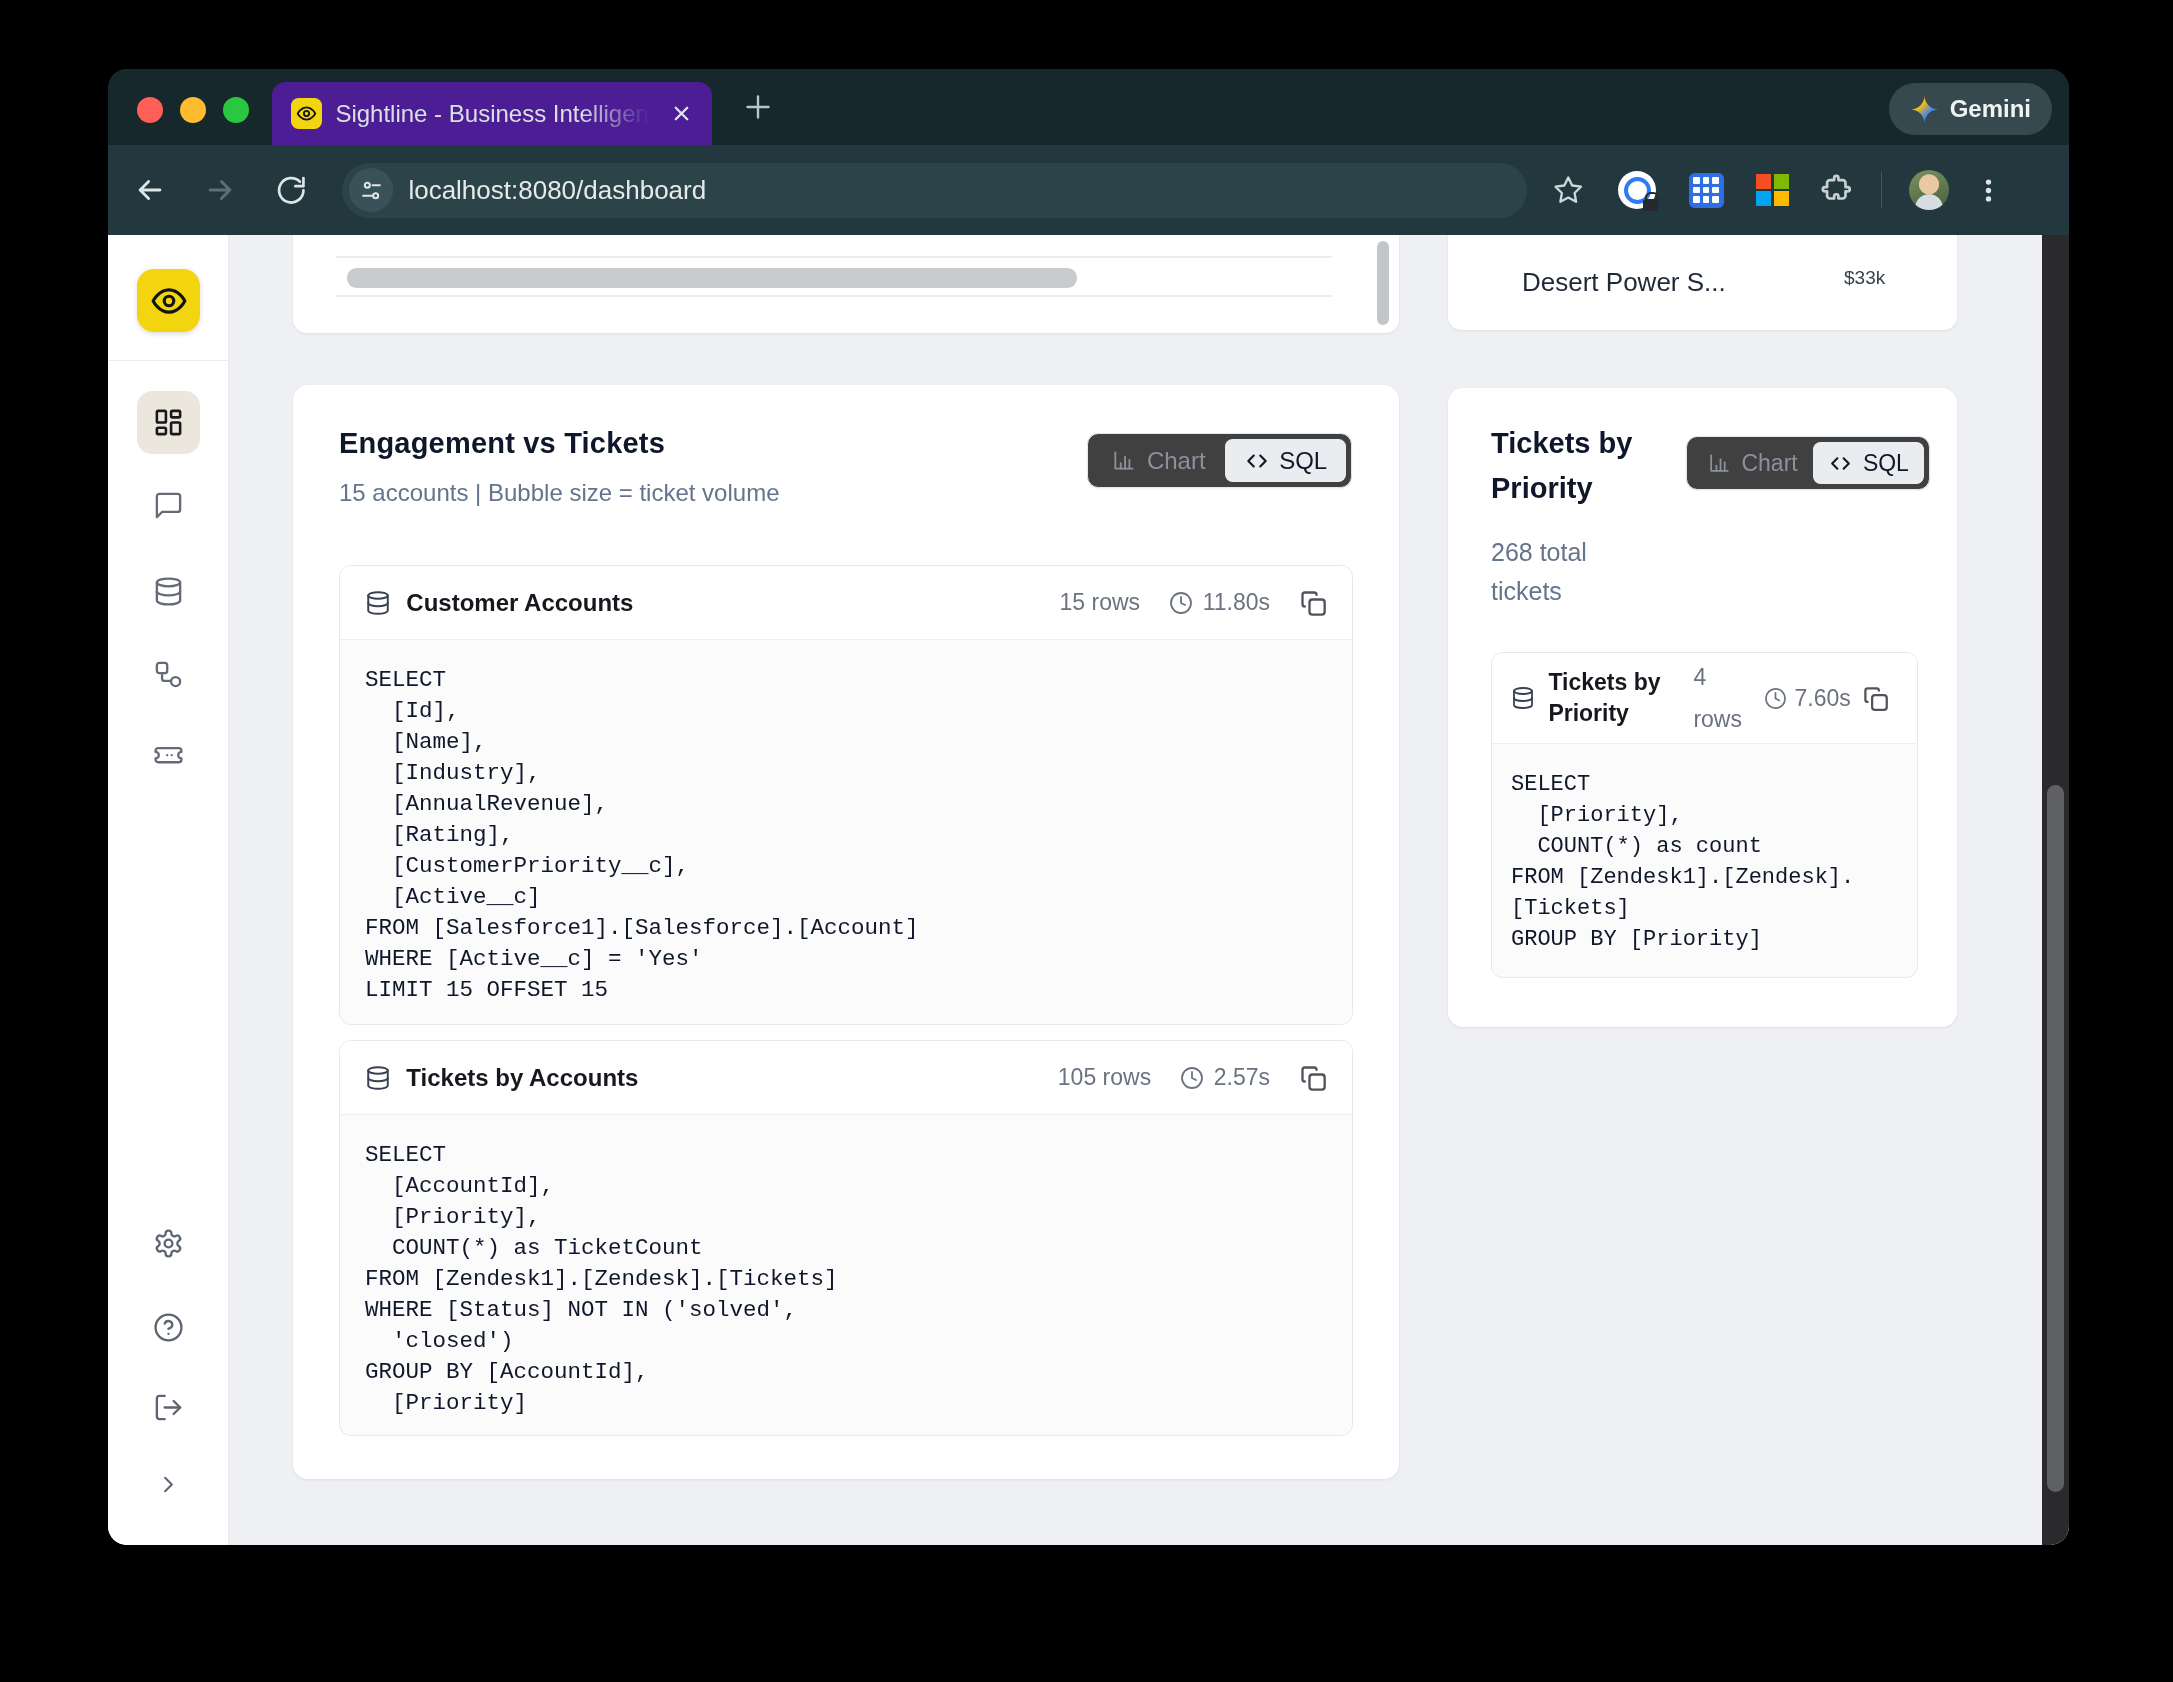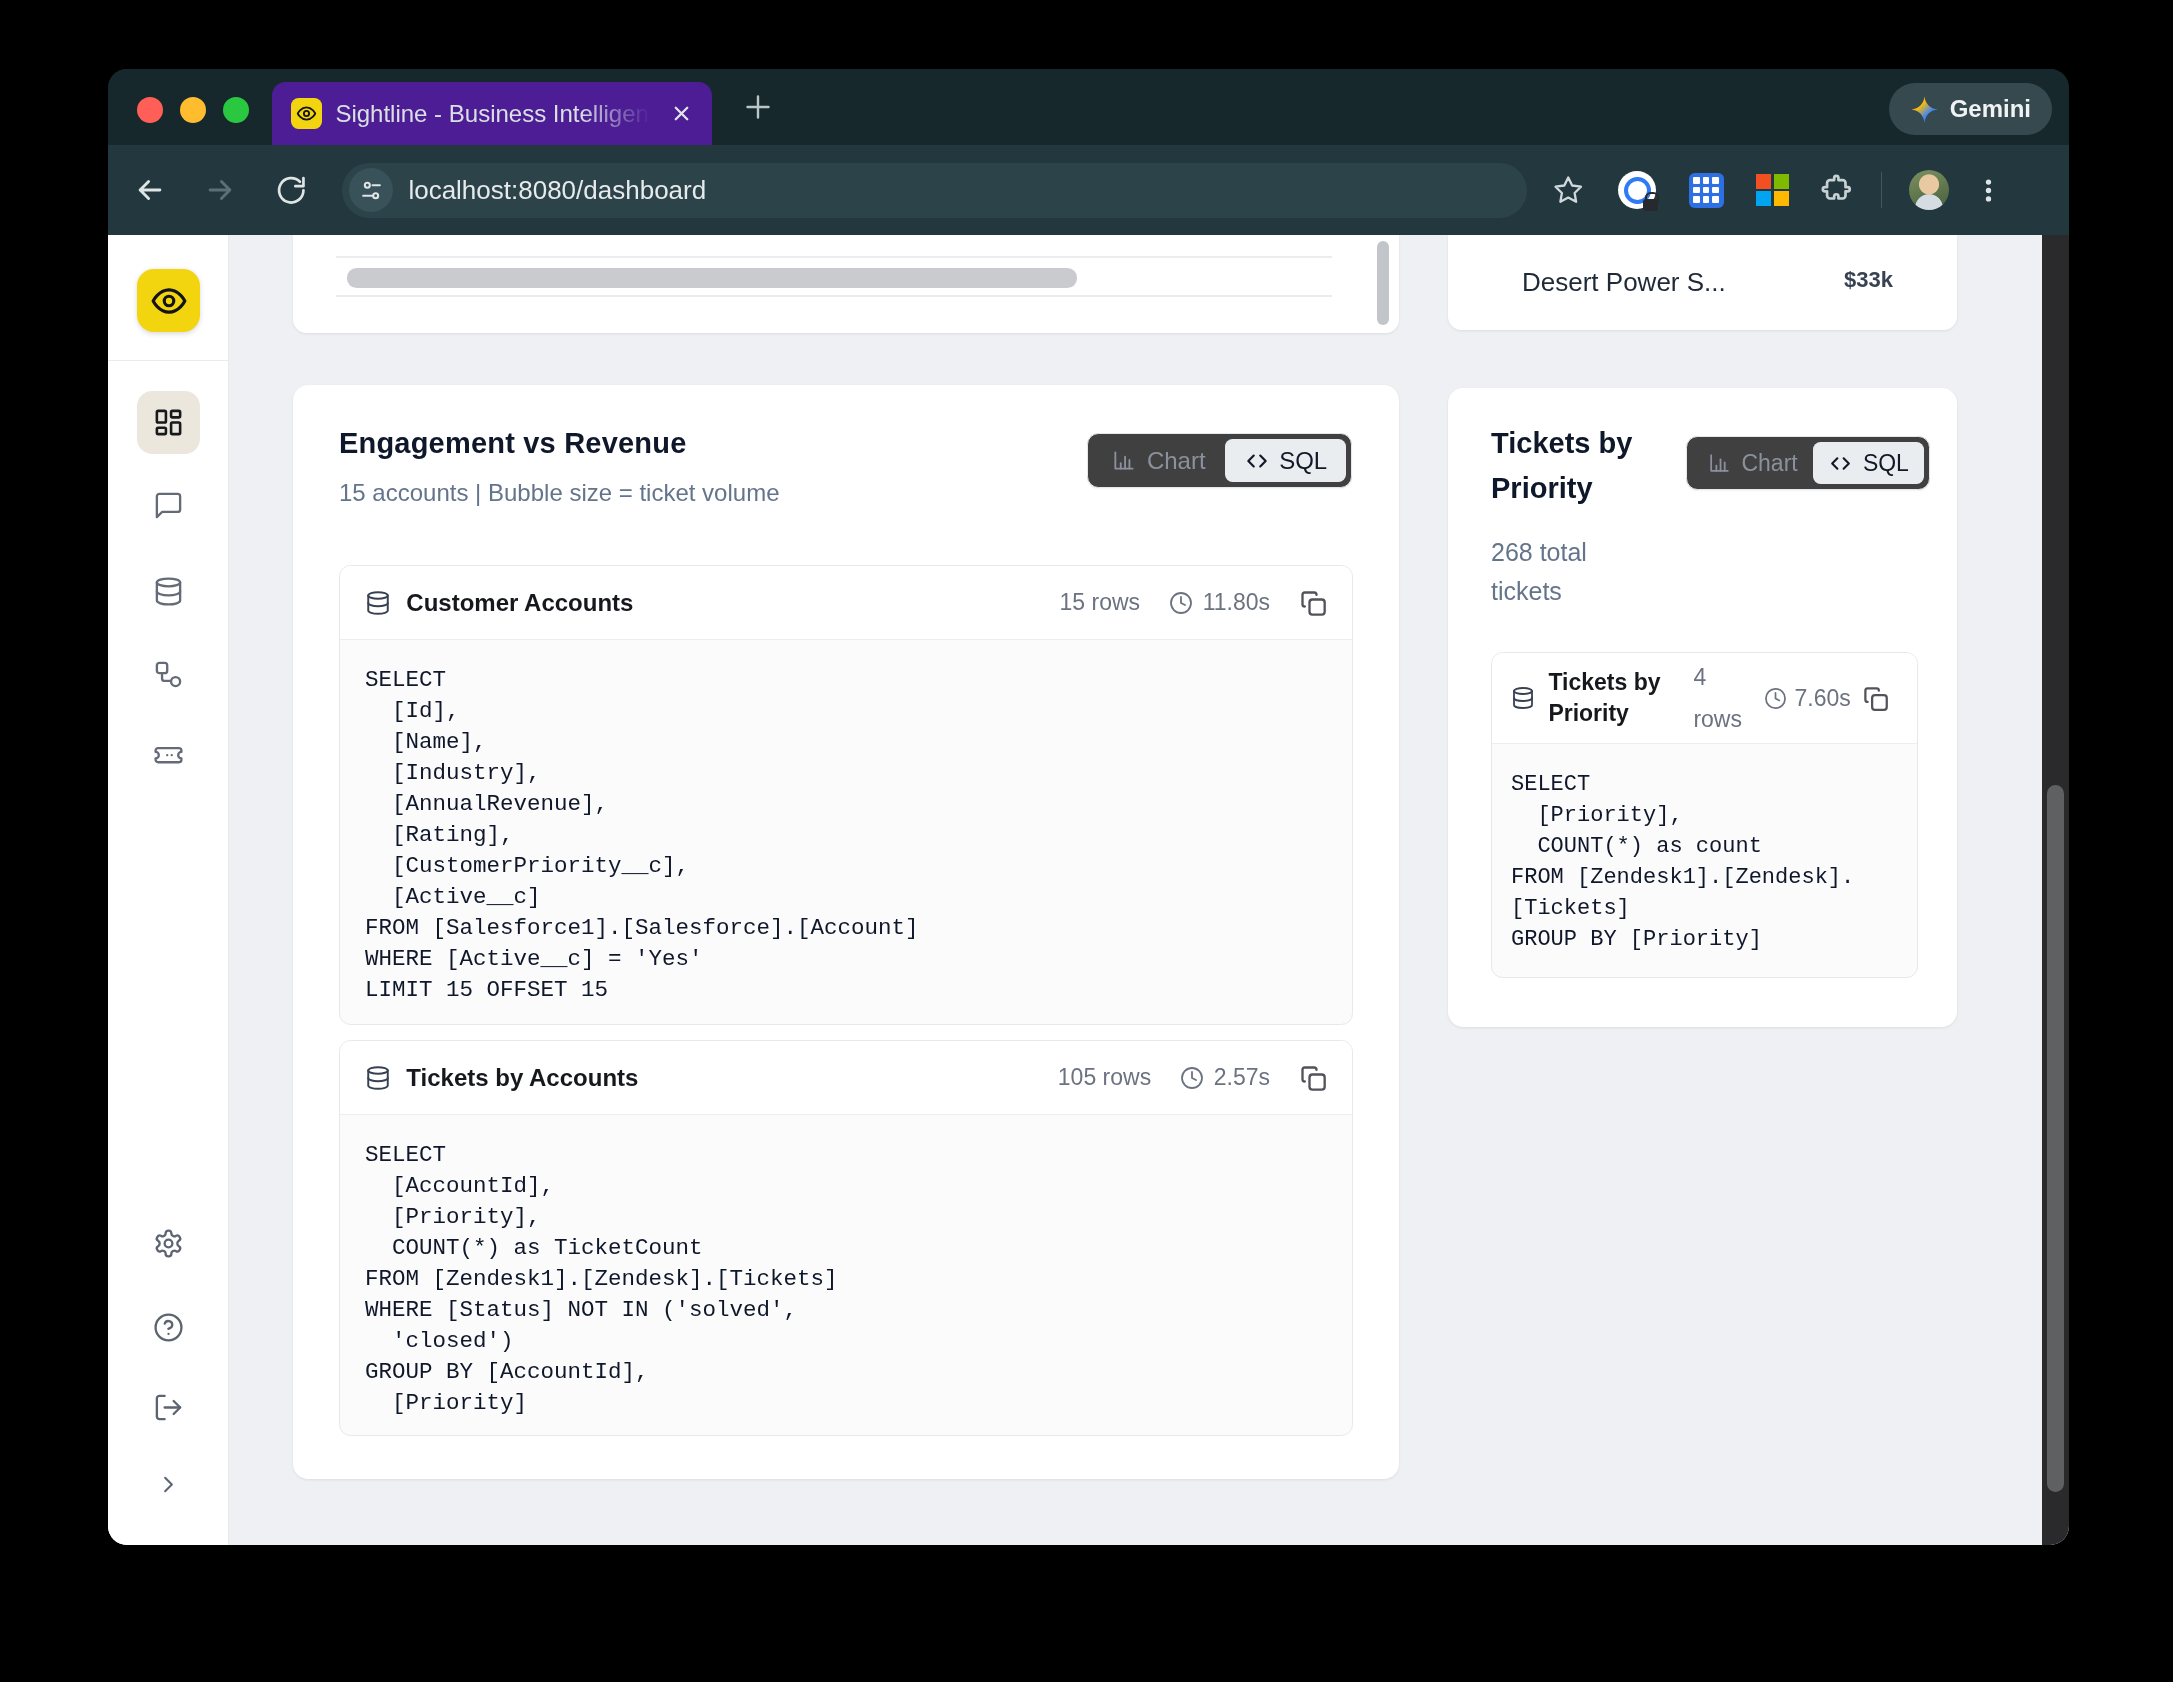--- a/index.html
+++ b/index.html
@@ -54,21 +54,21 @@
   .card { background:#fff; box-shadow:0 1px 2.9px rgba(16,24,40,.08); }
 
   
   .topcard { position:absolute; left:64px; top:0; width:1106px; height:98px; border-radius:0 0 13.4px 13.4px; }
   .topcard .hr { position:absolute; left:43px; right:67px; height:1.9px; background:#ececee; }
   .skeleton { position:absolute; left:54px; top:32.5px; width:730px; height:20px; background:#c9cbce; border-radius:9.6px; }
   .topcard .vthumb { position:absolute; right:9.6px; top:5.7px; width:12.4px; height:84px; background:#c2c5c9; border-radius:6.7px; }
   .desertcard { position:absolute; left:1219px; top:0; width:509px; height:95px; border-radius:0 0 13.4px 13.4px; overflow:hidden; }
   .desertname { position:absolute; left:74px; top:32px; font-size:26px; font-weight:500; color:#1f2937; }
   .desertvalwrap { position:absolute; left:396px; top:32px; width:57px; height:34px; overflow:hidden; }
-  .desertval { font-size:22px; font-weight:700; color:#374151; white-space:nowrap; }
+  .desertval { font-size:19px; font-weight:400; color:#374151; white-space:nowrap; }
 
   
   .maincard { position:absolute; left:64px; top:150px; width:1106px; height:1094px; border-radius:15.3px; }
   .mc-title { position:absolute; left:46px; top:42px; font-size:29px; font-weight:700; color:#0f172a; letter-spacing:0.2px; }
   .mc-sub { position:absolute; left:46px; top:94px; font-size:24px; color:#64748b; }
 
   .seg { position:absolute; display:inline-flex; align-items:center; border:1.4px solid #e6e8eb; border-radius:11.5px; background:#404040; padding:4.8px; height:55px; box-shadow:0 1px 1.9px rgba(16,24,40,.05); }
   .seg .opt { display:flex; align-items:center; gap:9.6px; padding:0 19px; height:100%; font-size:24px; color:#8a919c; border-radius:7.6px; white-space:nowrap; }
   .seg .opt.active { background:#eaedf0; color:#111827; font-weight:500; }
 
@@ -285,21 +285,21 @@
       </div>
 
       <div class="card desertcard">
         <div class="desertname">Desert Power S...</div>
         <div class="desertvalwrap">
           <span class="desertval">$33k</span>
         </div>
       </div>
 
       <div class="card maincard">
-        <div class="mc-title">Engagement vs Revenue</div>
+        <div class="mc-title">Engagement vs Tickets</div>
         <div class="mc-sub">15 accounts | Bubble size = ticket volume</div>
 
         <div class="seg" style="right:47px;top:48px">
           <div class="opt">
             <svg class="lucide" width="26" height="26" viewBox="0 0 24 24" style="stroke-width:1.7">
               <path d="M4 4v15h16"></path>
                 <path d="M9 19v-5"></path>
                 <path d="M13 19V8"></path>
                 <path d="M17 19v-8"></path>
             </svg>

